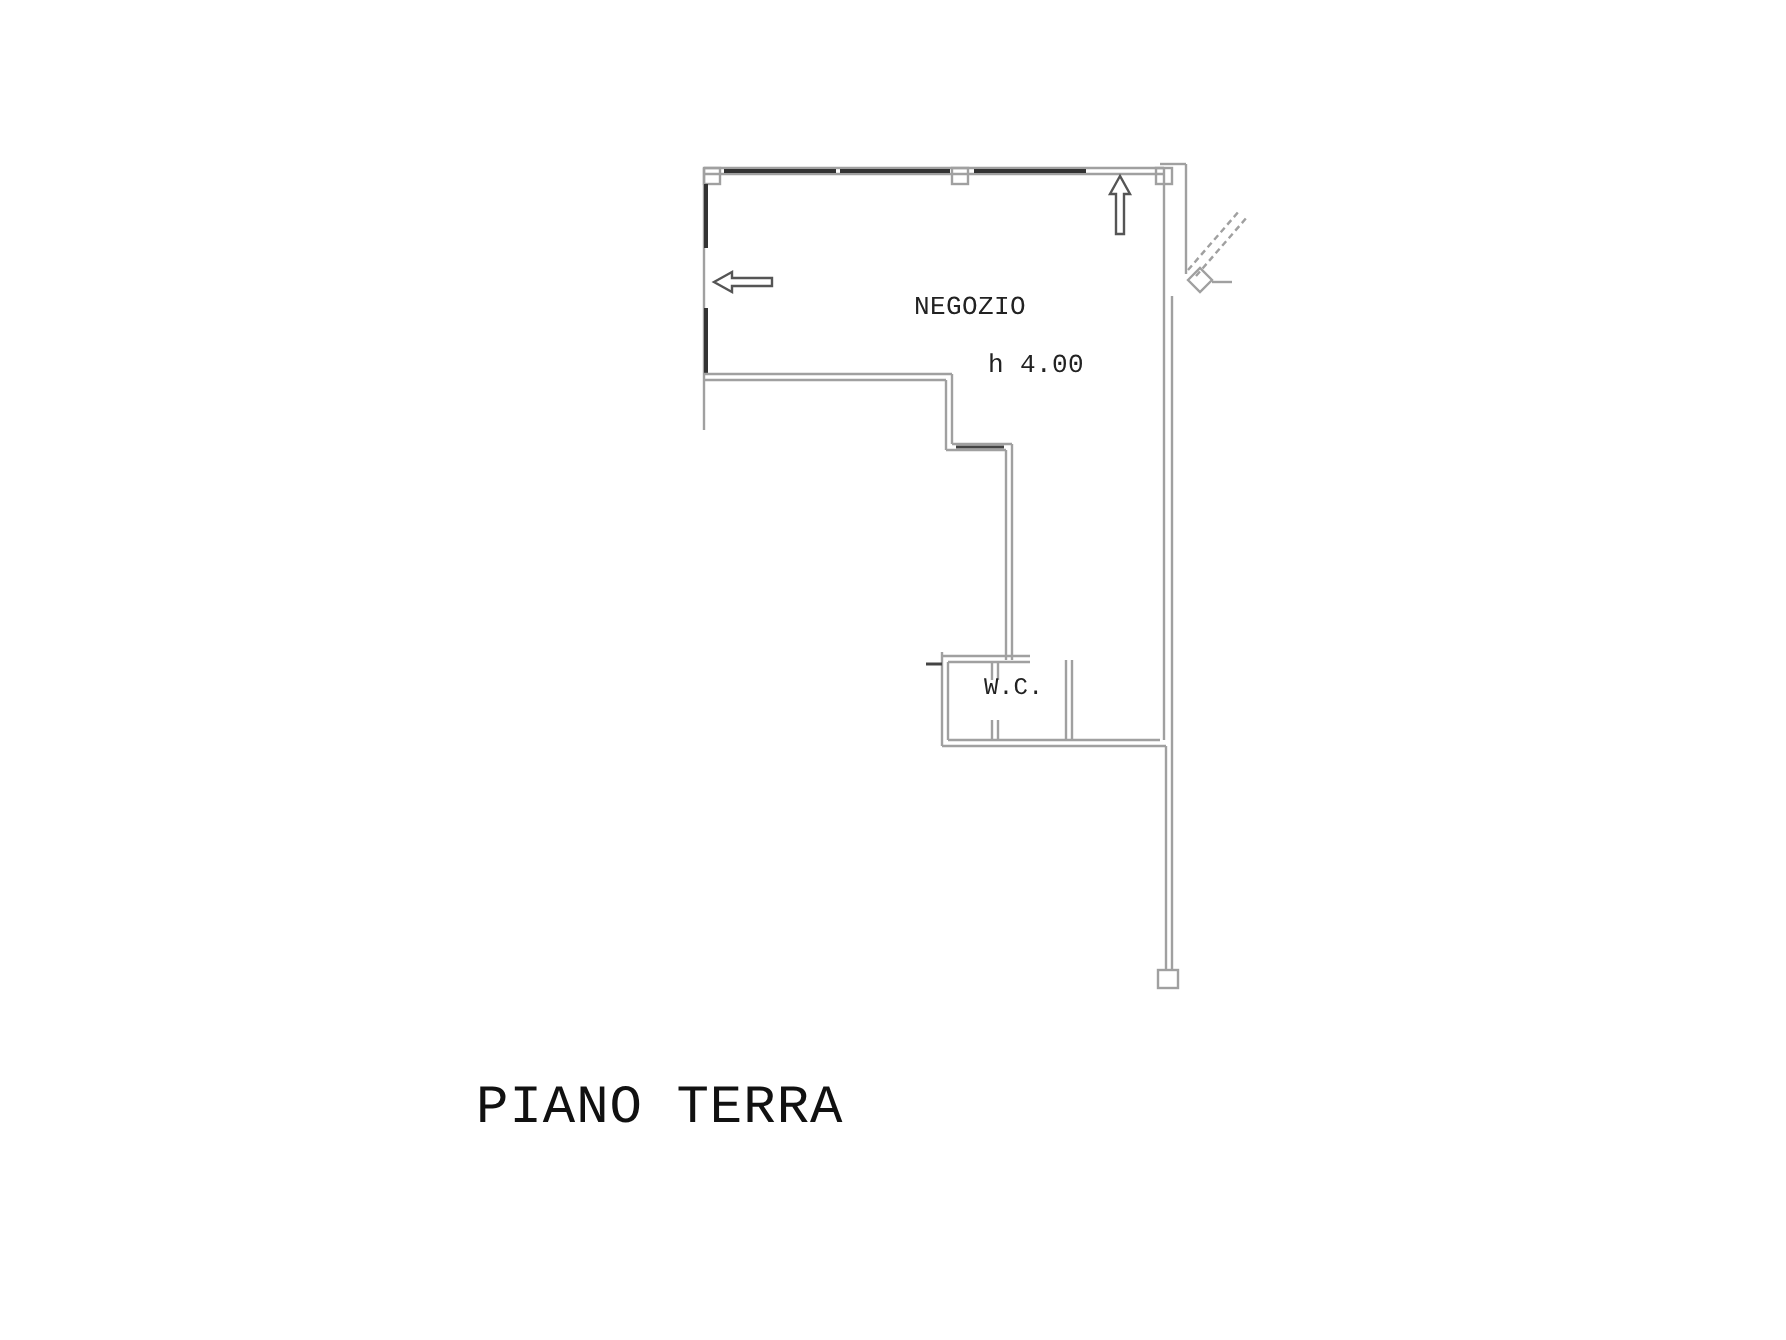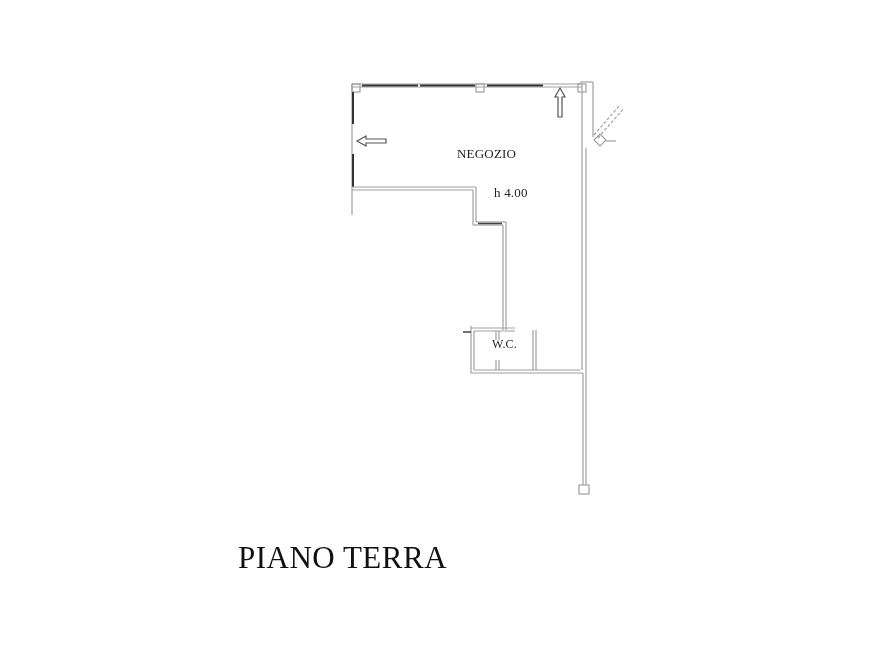--- a/index.html
+++ b/index.html
@@ -1,20 +1,20 @@
 <!DOCTYPE html>
 <html><head>
   <meta charset="utf-8">
   <style>
     html, body { margin: 0; padding: 0; background: #ffffff; }
     body { width: 893px; height: 670px; position: relative; overflow: hidden; font-family: "Liberation Sans", sans-serif; }
     #plan { position: absolute; left: 0; top: 0; width: 893px; height: 670px; }
-    .label { position: absolute; color: #222; font-family: Liberation Serif, serif; white-space: nowrap; text-align: center; }
+    .label { position: absolute; color: #222; font-family: Liberation Mono, monospace; white-space: nowrap; text-align: center; }
     .room-label { font-size: 13px; letter-spacing: 0.2px; }
-    .title-label { font-size: 31px; color: #111; letter-spacing: 0.5px; }
+    .title-label { font-size: 27px; color: #111; letter-spacing: 0.5px; }
   </style>
 </head>
 <body>
 
 <svg id="plan" viewBox="0 0 893 670" xmlns="http://www.w3.org/2000/svg">
   <g fill="none" stroke="#a0a0a0" stroke-width="1.2">
 
     <g>
       <line x1="352" y1="84" x2="582" y2="84"></line>
       <line x1="352" y1="87" x2="582" y2="87"></line>
@@ -86,15 +86,15 @@
 
   <g fill="none" stroke="#555" stroke-width="1.2">
     <path d="M357 141 L366 136 L366 139 L386 139 L386 143 L366 143 L366 146 Z"></path>
   </g>
   <g fill="none" stroke="#555" stroke-width="1.2">
     <path d="M560 88 L555 97 L558 97 L558 117 L562 117 L562 97 L565 97 Z"></path>
   </g>
 </svg>
 
 <div class="label room-label" style="left:457px; top:146px;">NEGOZIO</div>
-<div class="label room-label" style="left:494px; top:185px;">h 4.00</div>
+<div class="label room-label" style="left:494px; top:175px;">h 4.00</div>
 <div class="label room-label" style="left:492px; top:337px; font-size:12px;">W.C.</div>
 <div class="label title-label" style="left:238px; top:540px;">PIANO TERRA</div>
 
 </body></html>

